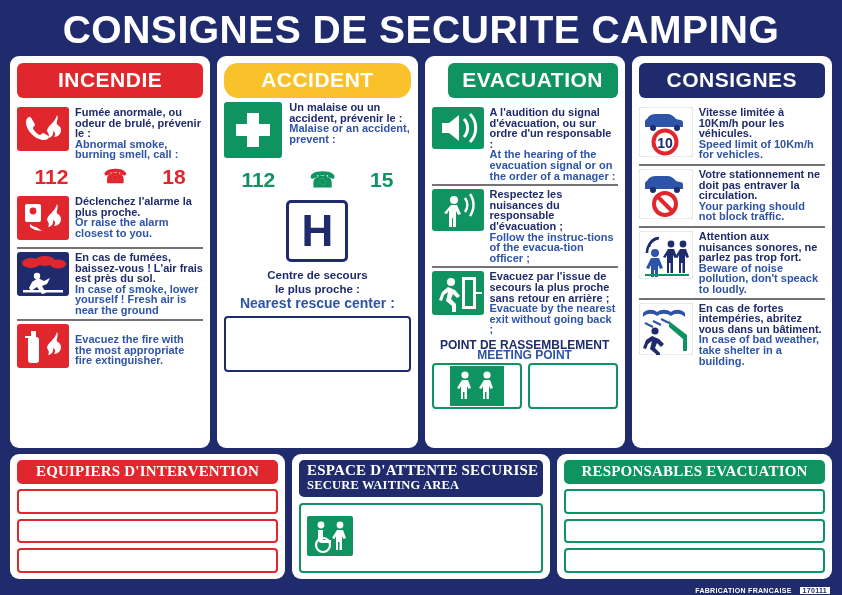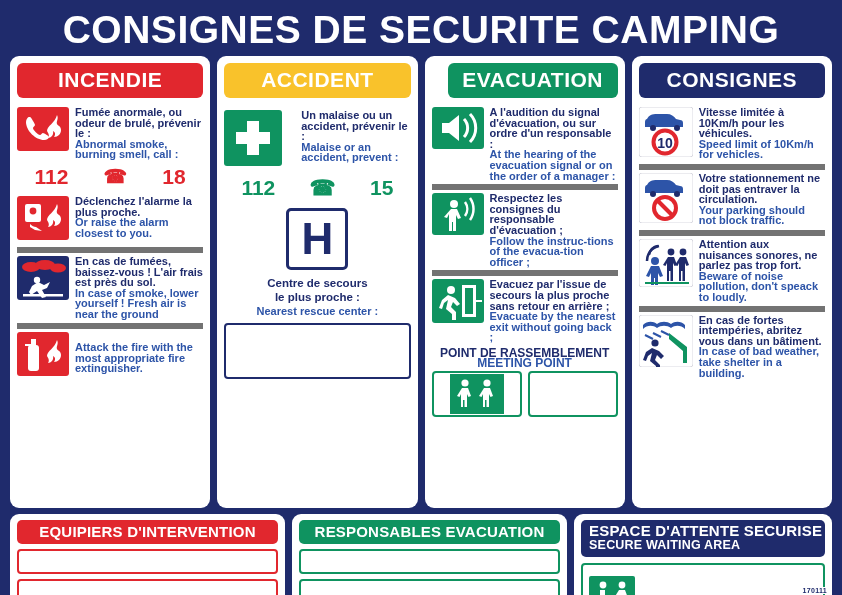--- a/index.html
+++ b/index.html
@@ -23,92 +23,92 @@
     font-weight: bold;
     letter-spacing: 0.5px;
     line-height: 44px;
     white-space: nowrap;
   }
   
   .cols {
     display: flex;
     gap: 7px;
     margin-top: 4px;
-    height: 452px;
+    height: 392px;
   }
   .col {
     background: #ffffff;
     border-radius: 9px;
     flex: 1;
     padding: 7px 7px 6px 7px;
     display: flex;
     flex-direction: column;
   }
   .col-head {
     border-radius: 6px;
     text-align: center;
     font-weight: bold;
     font-size: 21px;
     letter-spacing: 0.5px;
     padding: 5px 0 6px 0;
     color: #ffffff;
   }
   .head-incendie { background: #e1272e; }
-  .head-accident { background: #f9c22b; color: #ffffff; }
+  .head-accident { background: #f9c22b; color: #ffffff; border-radius: 14px; }
   .head-evac { background: #0f9360; margin-left: 16px; }
   .head-consignes { background: #1f2b6c; }
 
   .rows { margin-top: 6px; display:flex; flex-direction:column; flex:1; }
 
   .row {
     display: flex;
     gap: 6px;
     align-items: flex-start;
     padding: 3px 0;
   }
-  .row + .row { border-top: 6px solid #737373; }
+  .row + .row { border-top: 2px solid #737373; }
 
   .pic { flex: 0 0 auto; display:block; }
 
   .txt { font-size: 11px; line-height: 10.6px; font-weight: bold; }
   .fr { color: #1f2b6c; }
   .en { color: #1f2b6c; }
   .txt .fr { color:#1f2b6c; }
   .txt .en { color:#2d54a8; }
 
   
   .phones {
     display:flex; align-items:center; justify-content:space-around;
     color:#e1272e; font-weight:bold; font-size:21px;
     padding: 2px 0 4px 0;
   }
   .phones .ph-icon { font-size:19px; }
 
   
-  .acc-top { display:flex; gap:19px; align-items:flex-start; padding-top:12px;}
+  .acc-top { display:flex; gap:7px; align-items:flex-start; padding-top:4px;}
   .acc-phones {
     display:flex; align-items:center; justify-content:space-around;
     color:#0f9360; font-weight:bold; font-size:21px;
     padding: 6px 0 4px 0;
   }
   .h-box {
     margin: 4px auto 2px auto;
     width: 62px; height: 62px;
     border: 3px solid #1f2b6c;
     border-radius: 5px;
     color: #1f2b6c;
     font-size: 44px; font-weight: bold;
     display:flex; align-items:center; justify-content:center;
     line-height: 1;
   }
   .center-txt {
     text-align:center; color:#1f2b6c; font-weight:bold;
     font-size: 11.5px; line-height: 14px; margin-top: 4px;
   }
-  .center-txt .en2 { color:#2d54a8; font-size:11px; }
+  .center-txt .en2 { color:#2d54a8; font-size:14px; }
   .blank-box {
     margin-top: 5px;
     border: 2px solid #1f2b6c;
     border-radius: 4px;
     height: 56px;
   }
 
   
   .meeting {
     text-align:center; font-weight:bold; font-size:12px; line-height:10px;
@@ -128,21 +128,21 @@
   }
   .bbox {
     background:#ffffff; border-radius:9px; padding:6px 7px;
     display:flex; flex-direction:column;
   }
   .b1 { flex: 1.07; }
   .b2 { flex: 1.07; }
   .b3 { flex: 1.0; }
   .bhead {
     border-radius:5px; text-align:center; color:#fff; font-weight:bold;
-    font-size:15px; padding:3px 0 4px 0; letter-spacing:0.2px;
+    font-size:15px; padding:3px 0 4px 0; letter-spacing:0.2px;font-family:Liberation Serif, serif;
   }
   .bh-red { background:#e1272e; }
   .bh-green { background:#0f9360; }
   .bh-blue { background:#1f2b6c; text-align:left; padding-left:8px; line-height:15px; }
   .bh-blue .sub { font-size:12.5px; display:block; color:#ffffff; }
   .lines { margin-top:5px; display:flex; flex-direction:column; gap:5px; flex:1; }
   .line { border:2px solid #e1272e; border-radius:4px; flex:1; }
   .line.green { border-color:#0f9360; }
   .wait-box {
     margin-top:6px; border:2px solid #0f9360; border-radius:4px;
@@ -227,21 +227,21 @@
             <svg width="52" height="44" viewBox="0 0 52 44">
               <rect x="0" y="0" width="52" height="44" rx="3" fill="#e1272e"></rect>
               <rect x="11" y="13" width="11" height="26" rx="3" fill="#fff"></rect>
               <rect x="14" y="7" width="5" height="6" fill="#fff"></rect>
               <path d="M8 12h6v2H8z" fill="#fff"></path>
               <path d="M40 8c2 4-1 6 0 9 1 2 4 2 4 6 0 4-3 7-7 7 2-3 1-5-1-6 1 4-2 7-5 7 2-3 0-5-1-7 0-5 8-8 10-16z" fill="#fff"></path>
             </svg>
           </span>
           <span class="txt">
             <br>
-            <span class="en">Attack the fire with the most appropriate fire extinguisher.</span>
+            <span class="en">Evacuez the fire with the most appropriate fire extinguisher.</span>
           </span>
         </div>
 
       </div>
     </div>
 
     <div class="col">
       <div class="col-head head-accident">ACCIDENT</div>
 
       <div class="acc-top">
@@ -298,21 +298,21 @@
           <span class="pic">
             <svg width="52" height="42" viewBox="0 0 52 42">
               <rect x="0" y="0" width="52" height="42" rx="3" fill="#0f9360"></rect>
               <circle cx="22" cy="11" r="4" fill="#fff"></circle>
               <path d="M19 16h6l4 9-3 1-2-4v16h-3v-9h-1v9h-3V21l-2 4-3-1z" fill="#fff"></path>
               <path d="M33 9a12 12 0 0 1 0 14" stroke="#fff" stroke-width="2.5" fill="none"></path>
               <path d="M38 5a19 19 0 0 1 0 22" stroke="#fff" stroke-width="2.5" fill="none"></path>
             </svg>
           </span>
           <span class="txt">
-            <span class="fr">Respectez les consignes du responsable d'évacuation ;</span><br>
+            <span class="fr">Respectez les nuisances du responsable d'évacuation ;</span><br>
             <span class="en">Follow the instruc-tions of the evacua-tion officer ;</span>
           </span>
         </div>
 
         <div class="row">
           <span class="pic">
             <svg width="52" height="44" viewBox="0 0 52 44">
               <rect x="0" y="0" width="52" height="44" rx="3" fill="#0f9360"></rect>
               <rect x="30" y="6" width="14" height="32" fill="#fff"></rect>
               <rect x="33" y="9" width="8" height="26" fill="#0f9360"></rect>
@@ -433,48 +433,48 @@
 
     <div class="bbox b1">
       <div class="bhead bh-red">EQUIPIERS D'INTERVENTION</div>
       <div class="lines">
         <div class="line"></div>
         <div class="line"></div>
         <div class="line"></div>
       </div>
     </div>
 
-    <div class="bbox b2">
-      <div class="bhead bh-green">RESPONSABLES EVACUATION</div>
-      <div class="lines">
-        <div class="line green"></div>
-        <div class="line green"></div>
-        <div class="line green"></div>
-      </div>
-    </div>
-
     <div class="bbox b3">
       <div class="bhead bh-blue">
         <span>ESPACE D'ATTENTE SECURISE</span>
         <span class="sub">SECURE WAITING AREA</span>
       </div>
       <div class="wait-box">
         <span>
           <svg width="46" height="40" viewBox="0 0 46 40">
             <rect x="0" y="0" width="46" height="40" rx="2" fill="#0f9360"></rect>
             <circle cx="14" cy="9" r="3.4" fill="#fff"></circle>
             <path d="M11 14h5v10h8v3h-9c-2 0-4-1-4-4z" fill="#fff"></path>
             <circle cx="16" cy="29" r="7" fill="none" stroke="#fff" stroke-width="2.2"></circle>
             <circle cx="33" cy="9" r="3.4" fill="#fff"></circle>
             <path d="M30 14h6l3 8-2.5 1-1.5-3v14h-2.5v-8h-1.5v8H29V20l-1.5 3L25 22z" fill="#fff"></path>
           </svg>
         </span>
       </div>
     </div>
 
+    <div class="bbox b2">
+      <div class="bhead bh-green">RESPONSABLES EVACUATION</div>
+      <div class="lines">
+        <div class="line green"></div>
+        <div class="line green"></div>
+        <div class="line green"></div>
+      </div>
+    </div>
+
   </div>
 
   <div class="footer">
     <span>FABRICATION FRANCAISE</span>
     <span class="ref">170111</span>
   </div>
 
 </div>
 
 </body></html>

